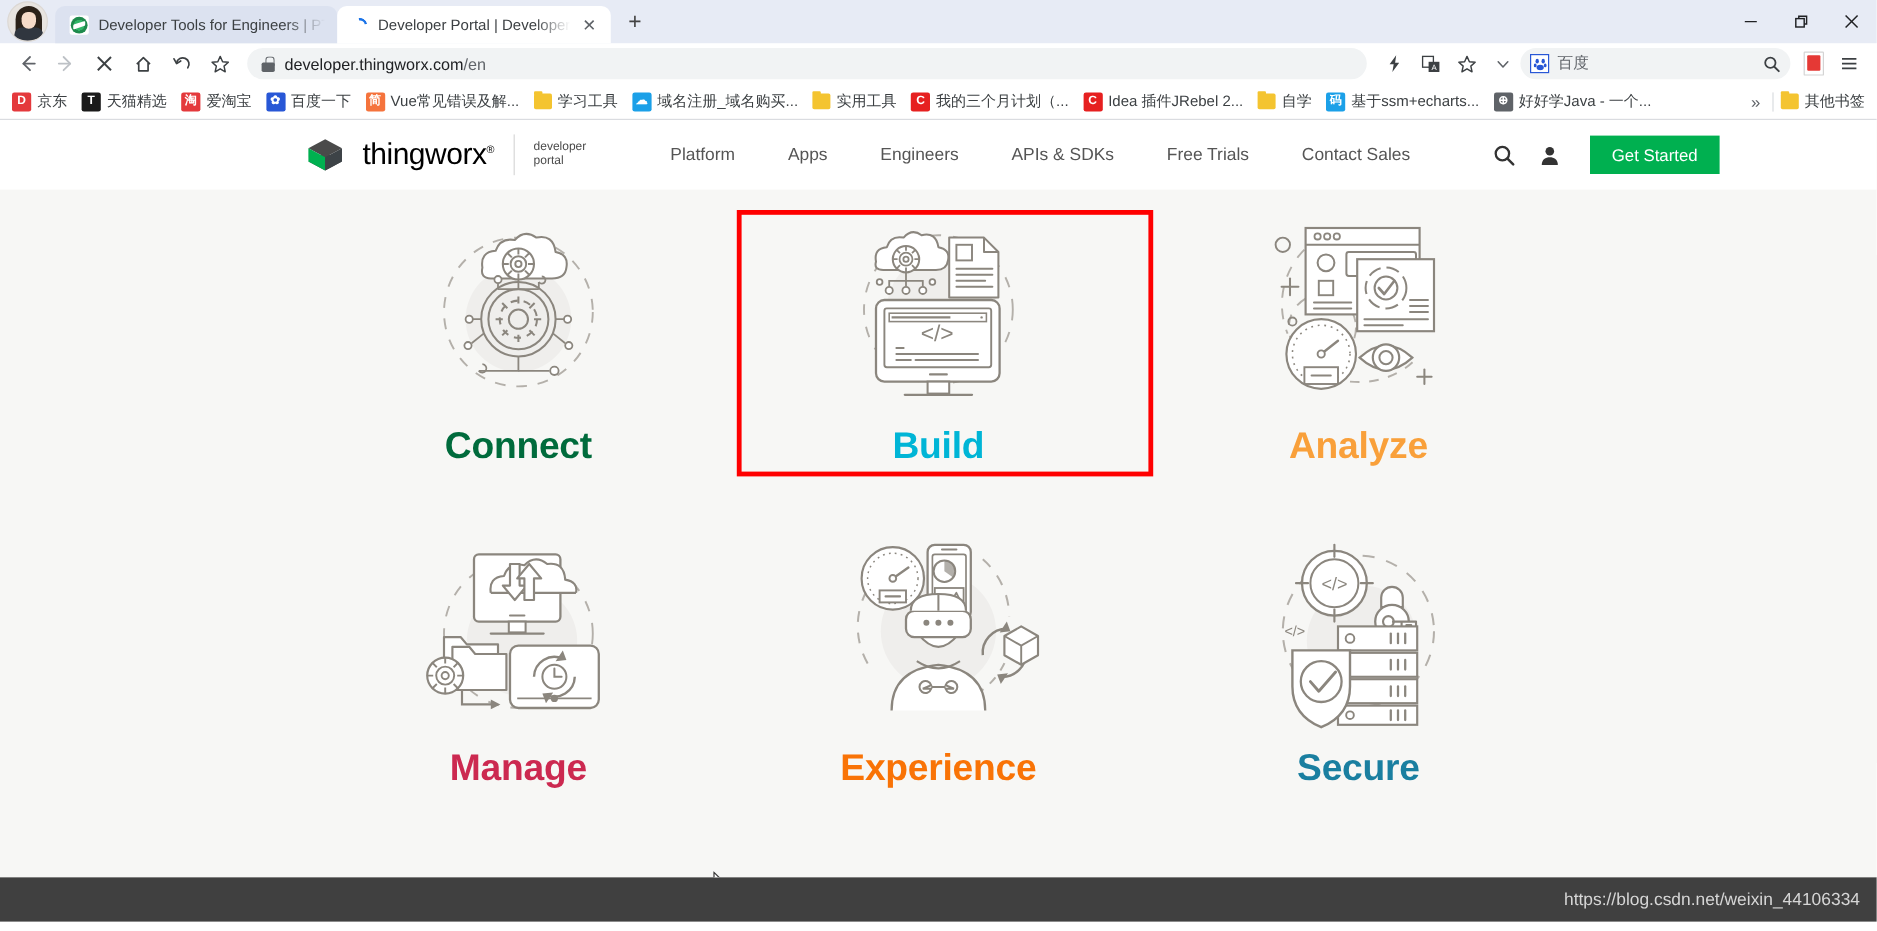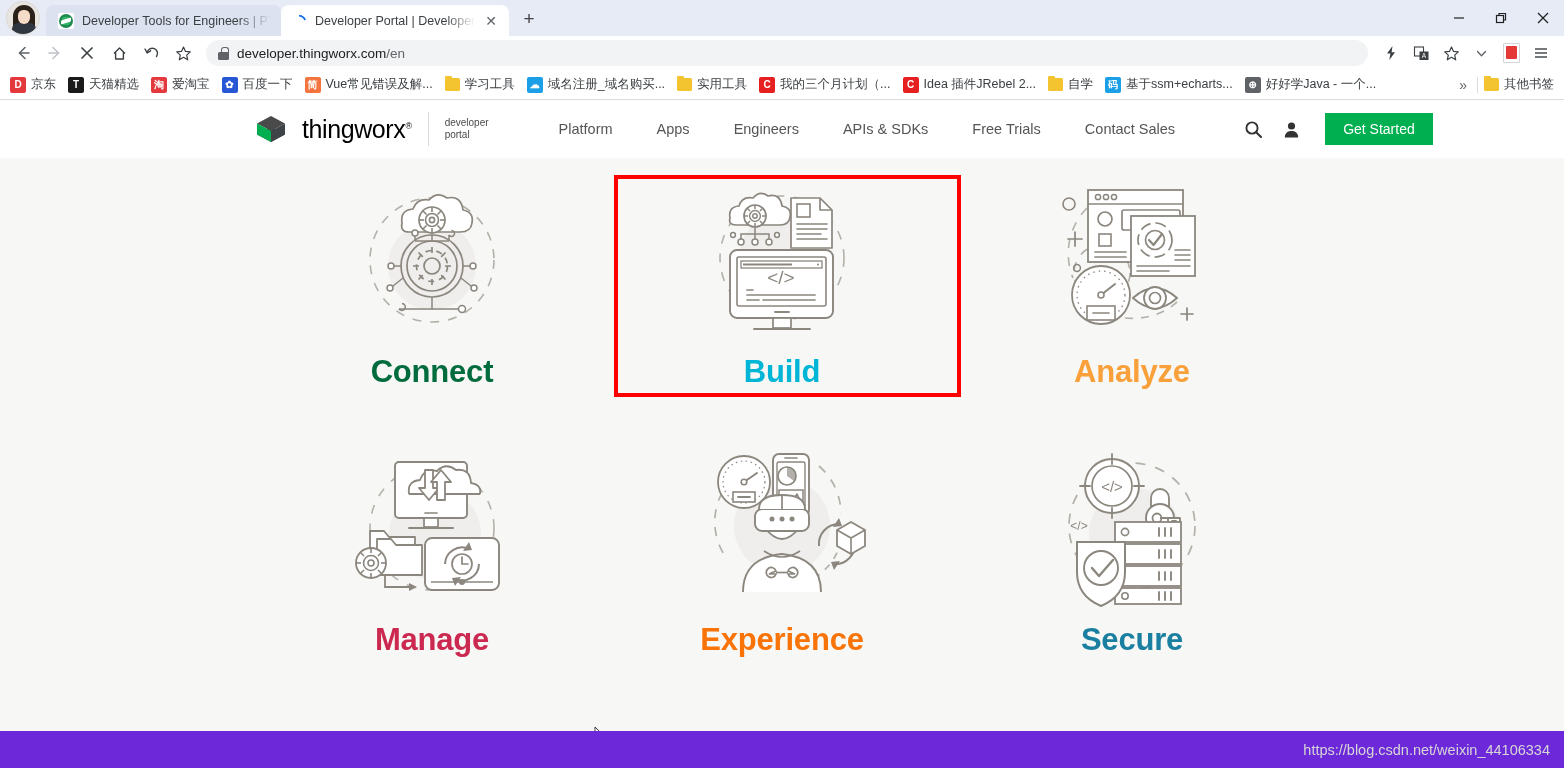--- a/index.html
+++ b/index.html
@@ -240,21 +240,21 @@
   }
 
   
   .cursor {
     position: absolute; left: 594px; top: 626px;
     width: 14px; height: 20px; z-index: 50;
   }
 
   
   .statusbar {
-    height: 37px; background: #6d28d9;
+    height: 37px; background: #404040;
     display: flex; align-items: center; justify-content: flex-end;
     padding-right: 14px;
     padding-left: 20px;
   }
   .status-url { color: #d6d6d6; font-size: 14.5px; }
 </style>
 </head>
 <body>
 
 <div class="browser">
@@ -358,20 +358,36 @@
         <svg width="17" height="17" viewBox="0 0 17 17">
             <path d="M8.5 2 L10.5 6.4 L15.3 6.9 L11.7 10.1 L12.7 14.8 L8.5 12.3 L4.3 14.8 L5.3 10.1 L1.7 6.9 L6.5 6.4 Z" fill="none" stroke="#3c4043" stroke-width="1.2" stroke-linejoin="round"></path>
           </svg>
       </div>
       <div class="tb-icon">
         <svg width="15" height="15" viewBox="0 0 15 15">
             <path d="M3.5 5.5 L7.5 9.8 L11.5 5.5" fill="none" stroke="#5f6368" stroke-width="1.3" stroke-linecap="round" stroke-linejoin="round"></path>
           </svg>
       </div>
 
+      <div class="baidu-box">
+        <div class="baidu-ico">
+          <svg width="11" height="11" viewBox="0 0 11 11">
+              <ellipse cx="3" cy="3" rx="1.4" ry="2" fill="#2857d6"></ellipse>
+              <ellipse cx="8" cy="3" rx="1.4" ry="2" fill="#2857d6"></ellipse>
+              <ellipse cx="1.3" cy="6.5" rx="1.2" ry="1.6" fill="#2857d6"></ellipse>
+              <ellipse cx="9.7" cy="6.5" rx="1.2" ry="1.6" fill="#2857d6"></ellipse>
+              <ellipse cx="5.5" cy="8.3" rx="3" ry="2.3" fill="#2857d6"></ellipse>
+            </svg>
+        </div>
+        <span class="baidu-label">百度</span>
+        <svg width="15" height="15" viewBox="0 0 15 15">
+            <circle cx="6.3" cy="6.3" r="4.3" fill="none" stroke="#3c4043" stroke-width="1.5"></circle>
+            <line x1="9.6" y1="9.6" x2="13.3" y2="13.3" stroke="#3c4043" stroke-width="1.6" stroke-linecap="round"></line>
+          </svg>
+      </div>
 
       <div class="tb-icon">
         <div class="pdf-ico"></div>
       </div>
       <div class="tb-icon">
         <svg width="16" height="16" viewBox="0 0 16 16">
             <line x1="2" y1="4" x2="14" y2="4" stroke="#3c4043" stroke-width="1.4"></line>
             <line x1="2" y1="8" x2="14" y2="8" stroke="#3c4043" stroke-width="1.4"></line>
             <line x1="2" y1="12" x2="14" y2="12" stroke="#3c4043" stroke-width="1.4"></line>
           </svg>

